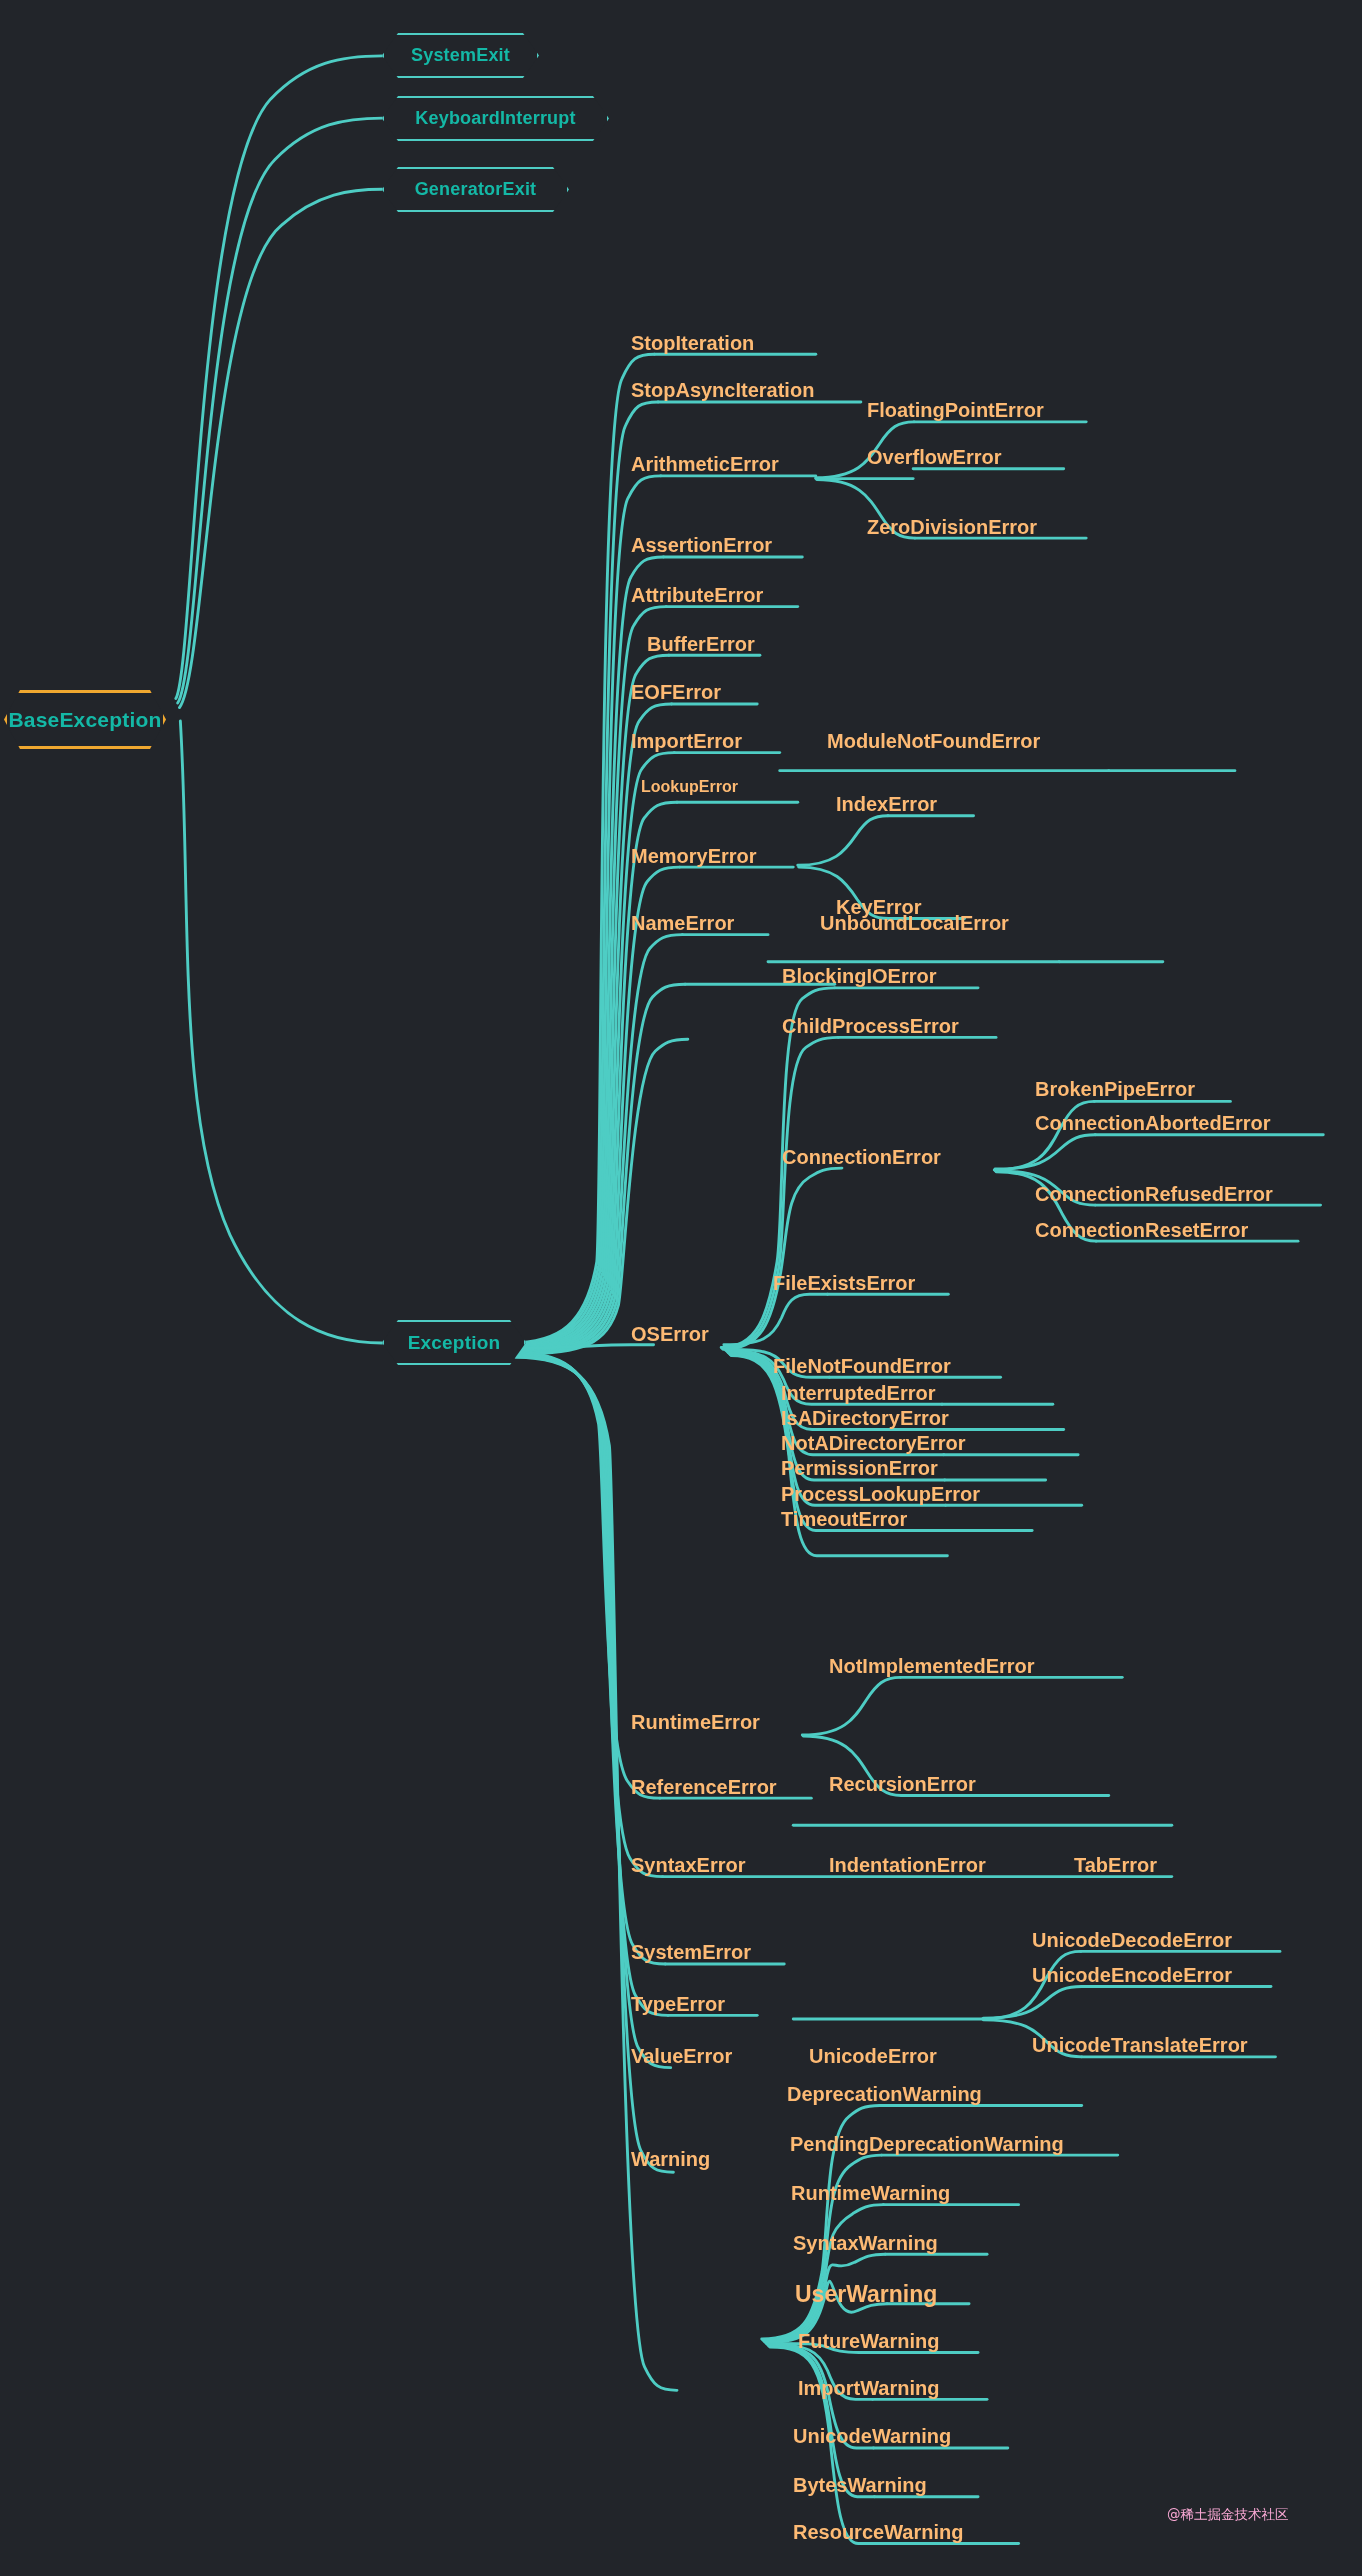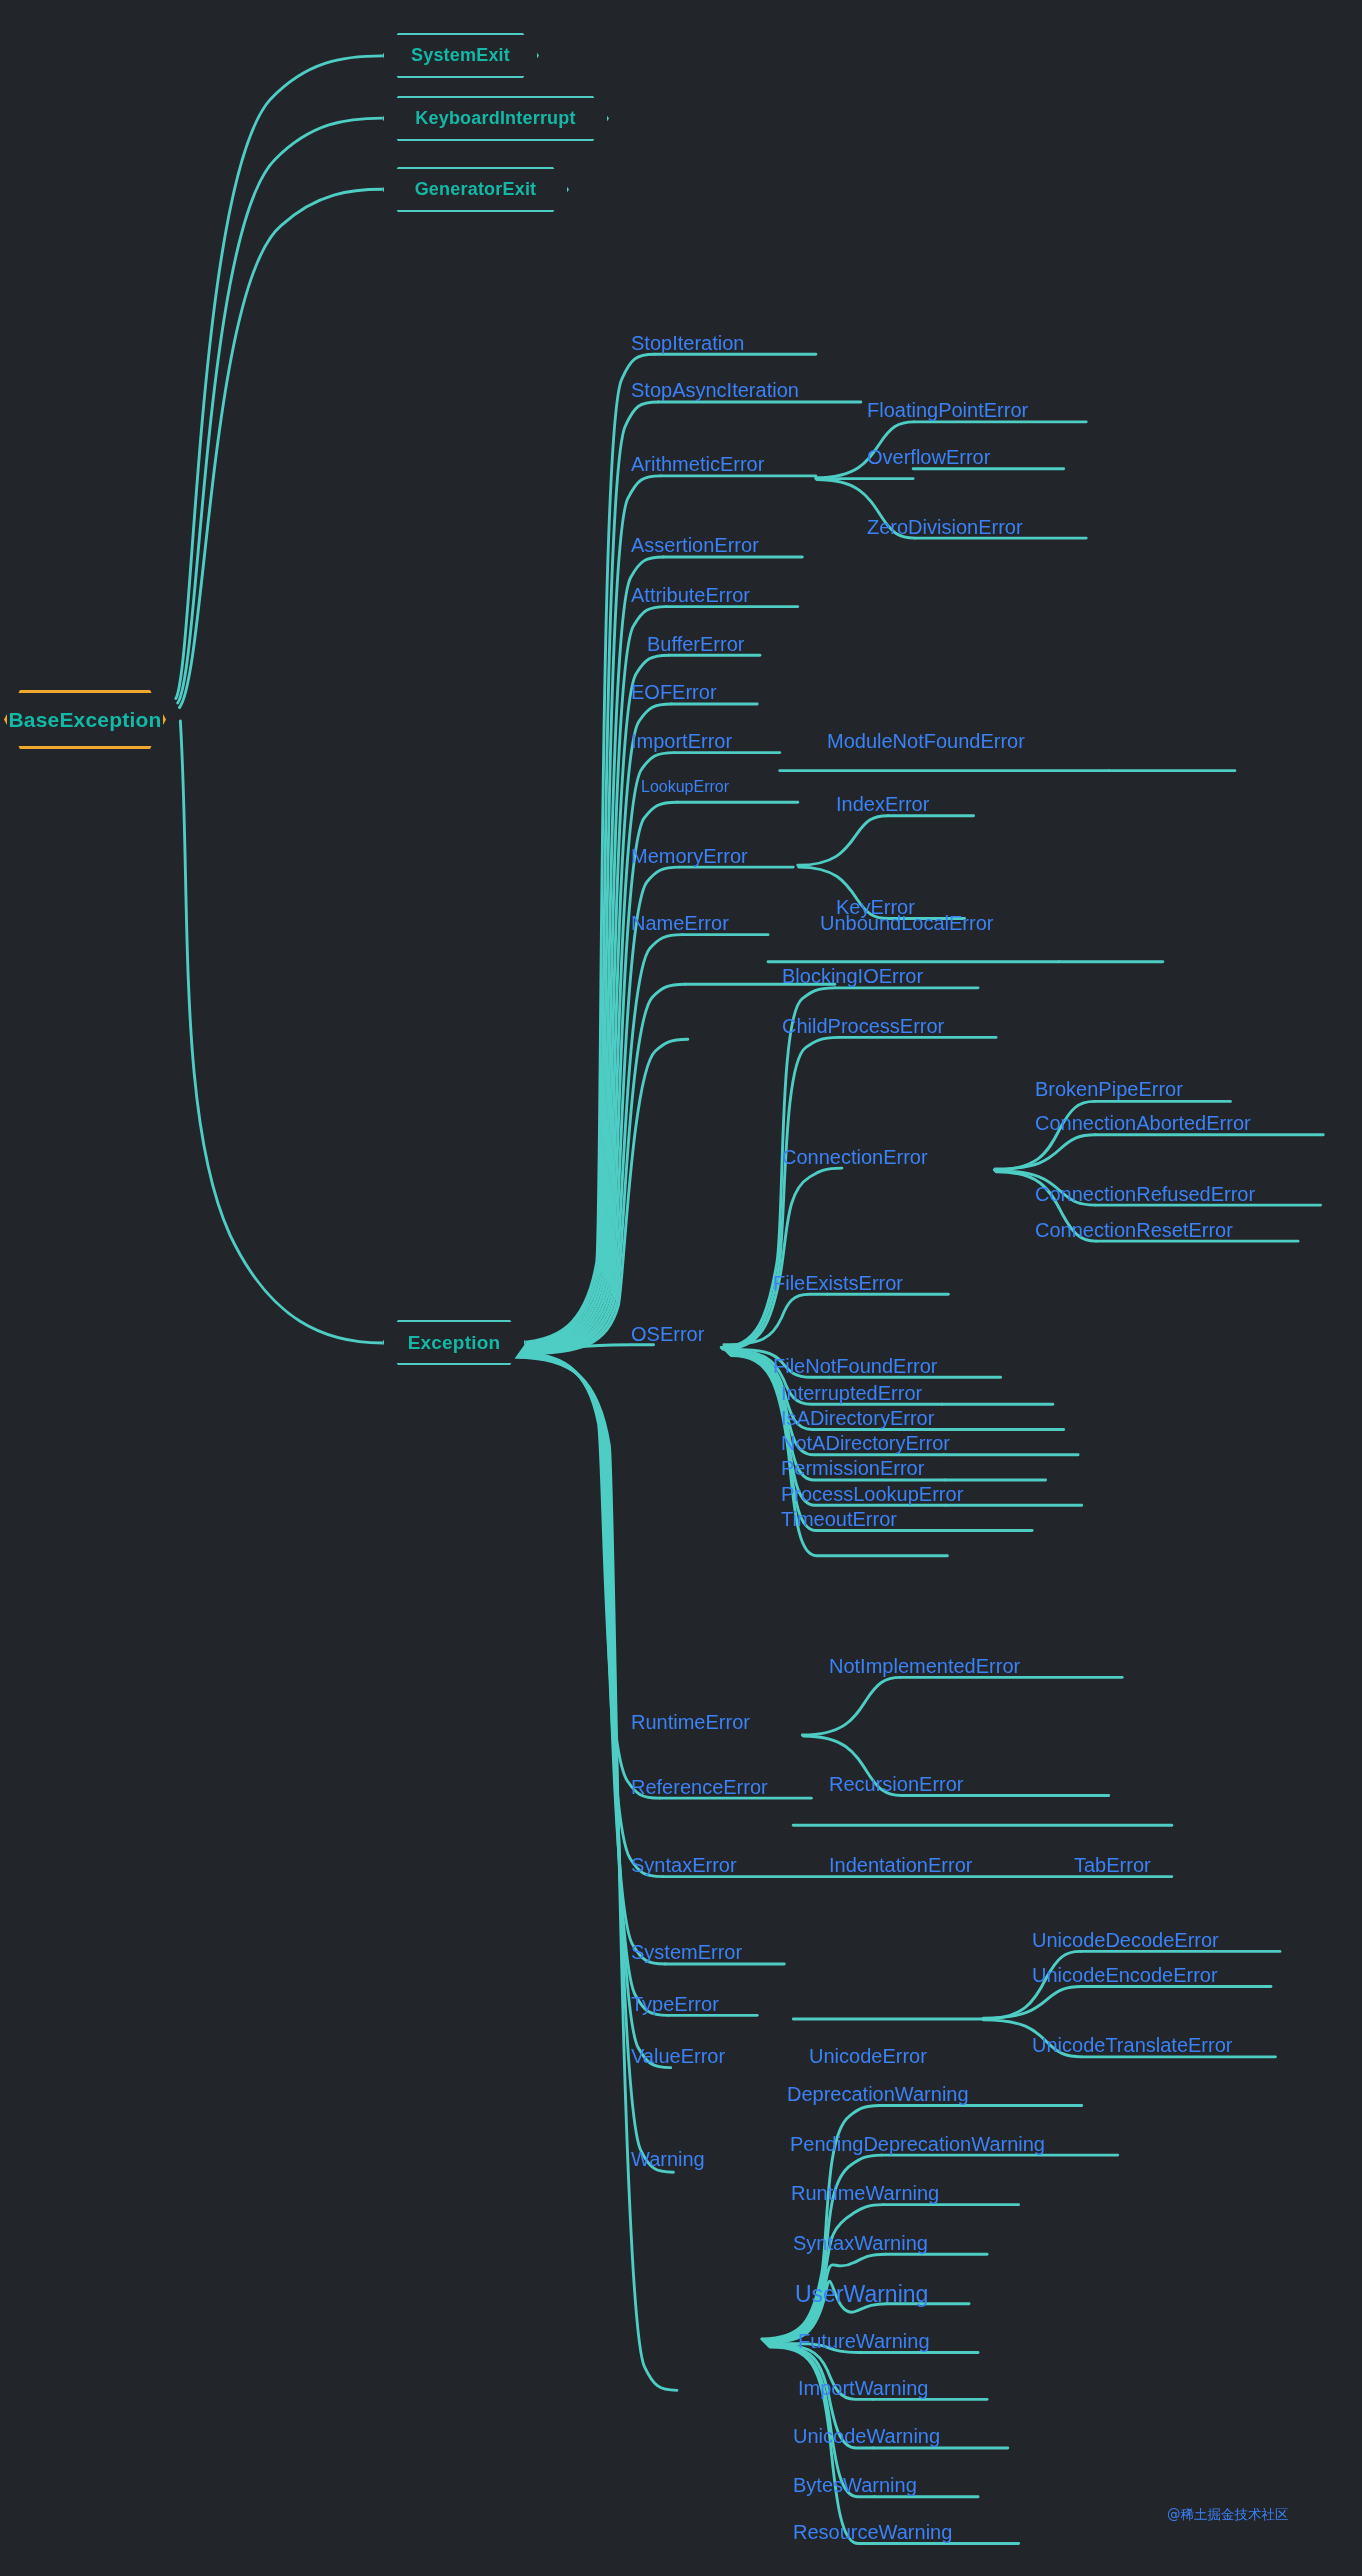--- a/index.html
+++ b/index.html
@@ -24,26 +24,26 @@
     background:#22252a;
     border:2.7px solid #4ecdc4;
     clip-path:polygon(16px 0,calc(100% - 16px) 0,100% 50%,calc(100% - 16px) 100%,16px 100%,0 50%);
   }
   .hexnode .hexlabel{position:relative;z-index:2;}
   .hexnode.root .hexbg{border-color:#f0a830;border-width:3.6px;}
 
   
   .leaf{
     position:absolute;white-space:nowrap;
-    color:#3b82f6;
-    font-weight:400;
+    color:#fdba74;
+    font-weight:700;
   }
   .watermark{
     position:absolute;white-space:nowrap;
-    color:#3b82f6;font-size:13.5px;
+    color:#f9a8d4;font-size:13.5px;
     font-family:"DejaVu Sans","Liberation Sans",sans-serif;
   }
 </style>
 </head>
 <body>
 
 <div id="mindmap">
 
   <svg class="links" viewBox="0 0 1512 2858">
 

